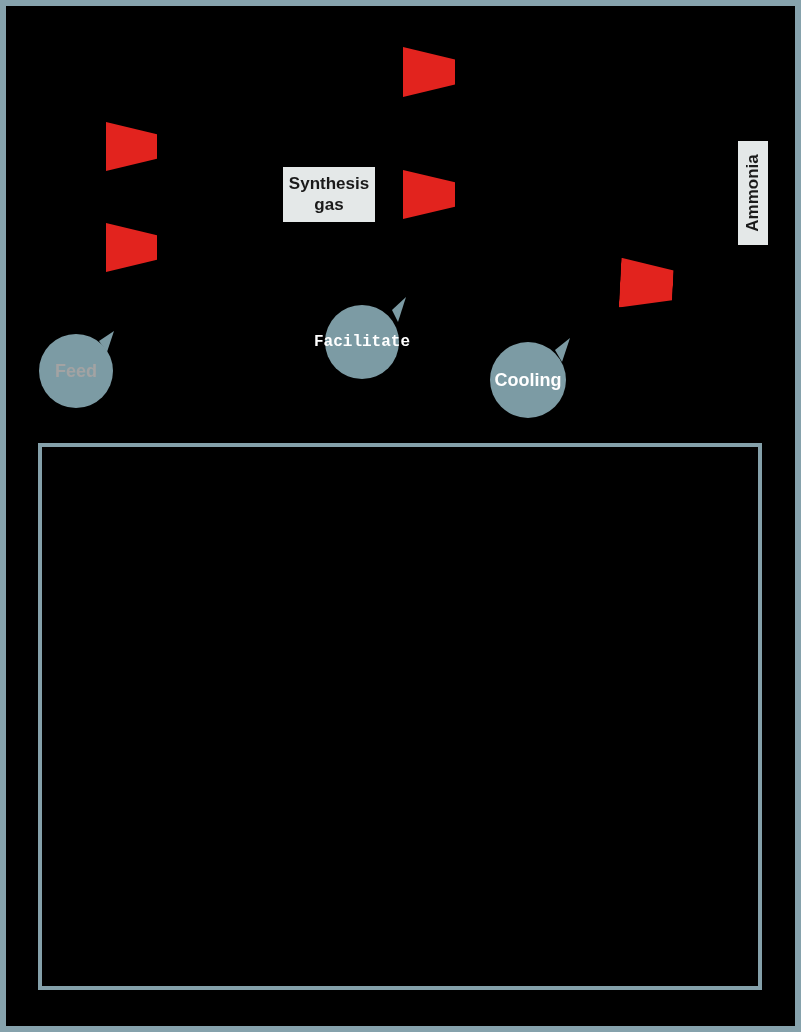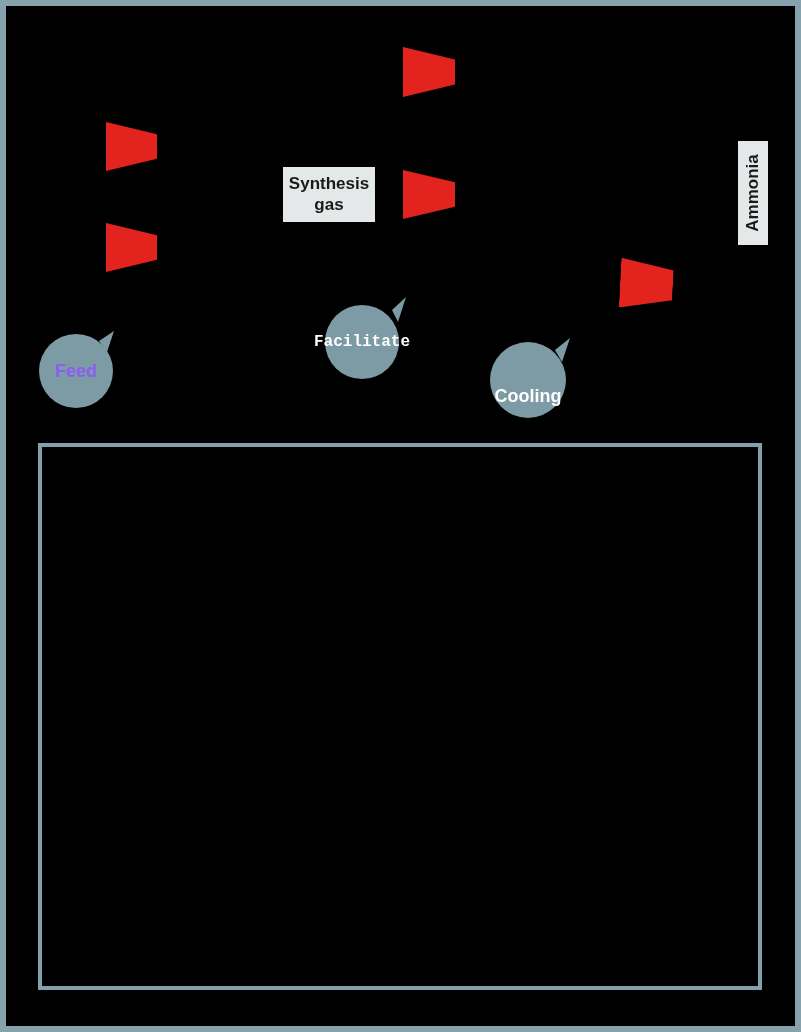--- a/index.html
+++ b/index.html
@@ -48,21 +48,21 @@
   .bubble-label{
     position:absolute;
     display:flex;align-items:center;justify-content:center;
     color:#fff;font-weight:700;
   }
   .bubble.feed{left:32px;top:322px;}
   .bubble.feed .bubble-label{left:1px;top:6px;width:74px;height:74px;font-size:18px;}
   .bubble.facilitate{left:318px;top:289px;}
   .bubble.facilitate .bubble-label{left:1px;top:10px;width:74px;height:74px;font-size:16px;}
   .bubble.cooling{left:484px;top:328px;}
-  .bubble.cooling .bubble-label{left:0;top:24px;width:76px;height:76px;font-size:18px;}
+  .bubble.cooling .bubble-label{left:0;top:8px;width:76px;height:76px;font-size:18px;}
   
   .detail-panel{
     position:absolute;
     left:32px;top:437px;
     width:724px;height:547px;
     box-sizing:border-box;
     border:4px solid #84A0AA;
     background:transparent;
   }
 </style>
@@ -82,21 +82,21 @@
   </div>
   <div class="tag ammonia" style="background: rgb(228, 232, 232);">
     <span class="vert">Ammonia</span>
   </div>
 
   <div class="bubble feed">
     <svg width="84" height="84" viewBox="0 0 84 84">
       <polygon points="61,13 76,3 69,24" fill="#7C9BA4" style="fill: rgb(124, 155, 164);"></polygon>
       <circle cx="38" cy="43" r="37" fill="#7C9BA4" style="fill: rgb(124, 155, 164);"></circle>
     </svg>
-    <div class="bubble-label" style="color: #8b5cf6;">Feed</div>
+    <div class="bubble-label" style="color: #a3a3a3;">Feed</div>
   </div>
 
   <div class="bubble facilitate">
     <svg width="92" height="90" viewBox="0 0 92 90">
       <polygon points="68,15 82,2 74,27" fill="#7C9BA4" style="fill: rgb(124, 155, 164);"></polygon>
       <circle cx="38" cy="47" r="37" fill="#7C9BA4" style="fill: rgb(124, 155, 164);"></circle>
     </svg>
     <div class="bubble-label" style="color: rgb(255, 255, 255); font-family: Liberation Mono, monospace;">Facilitate</div>
   </div>
 

